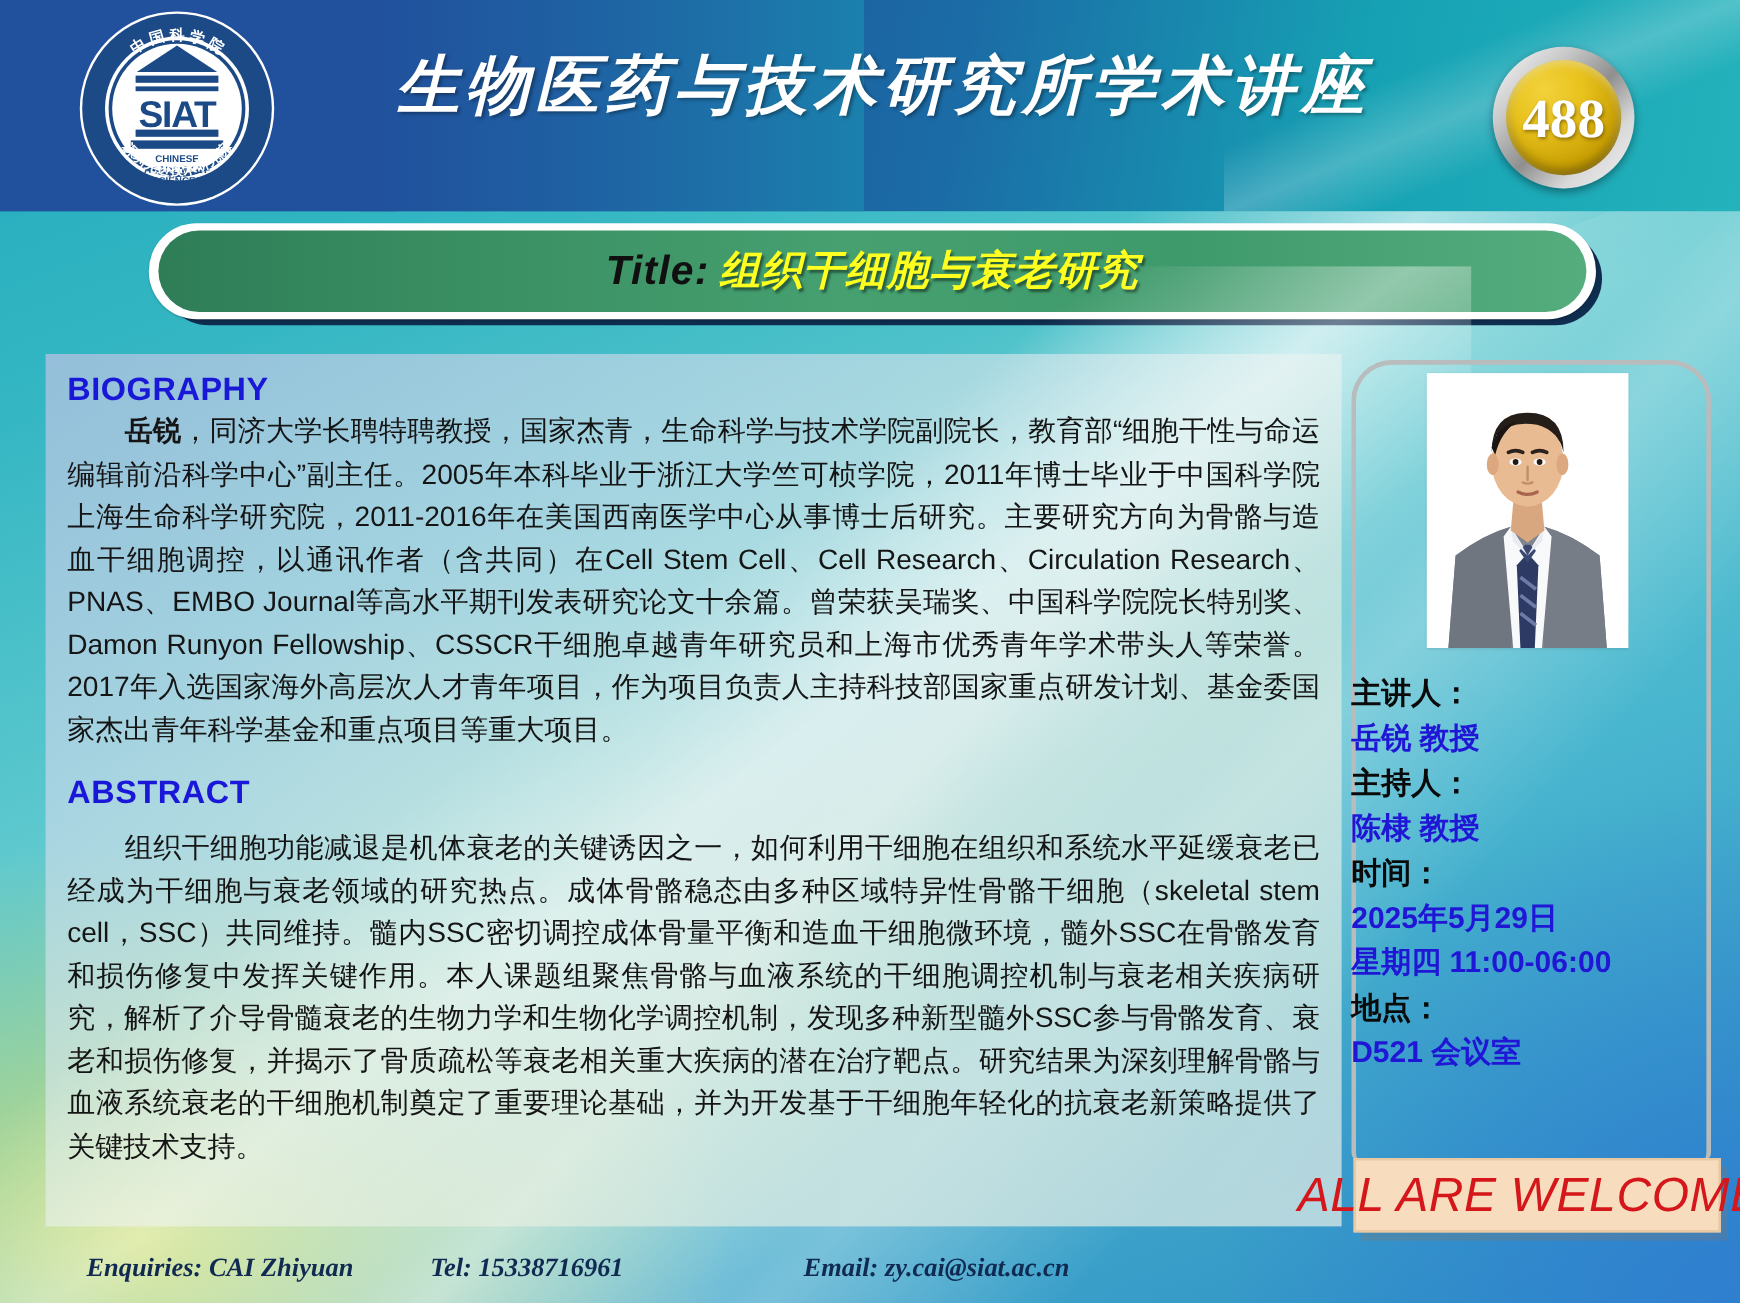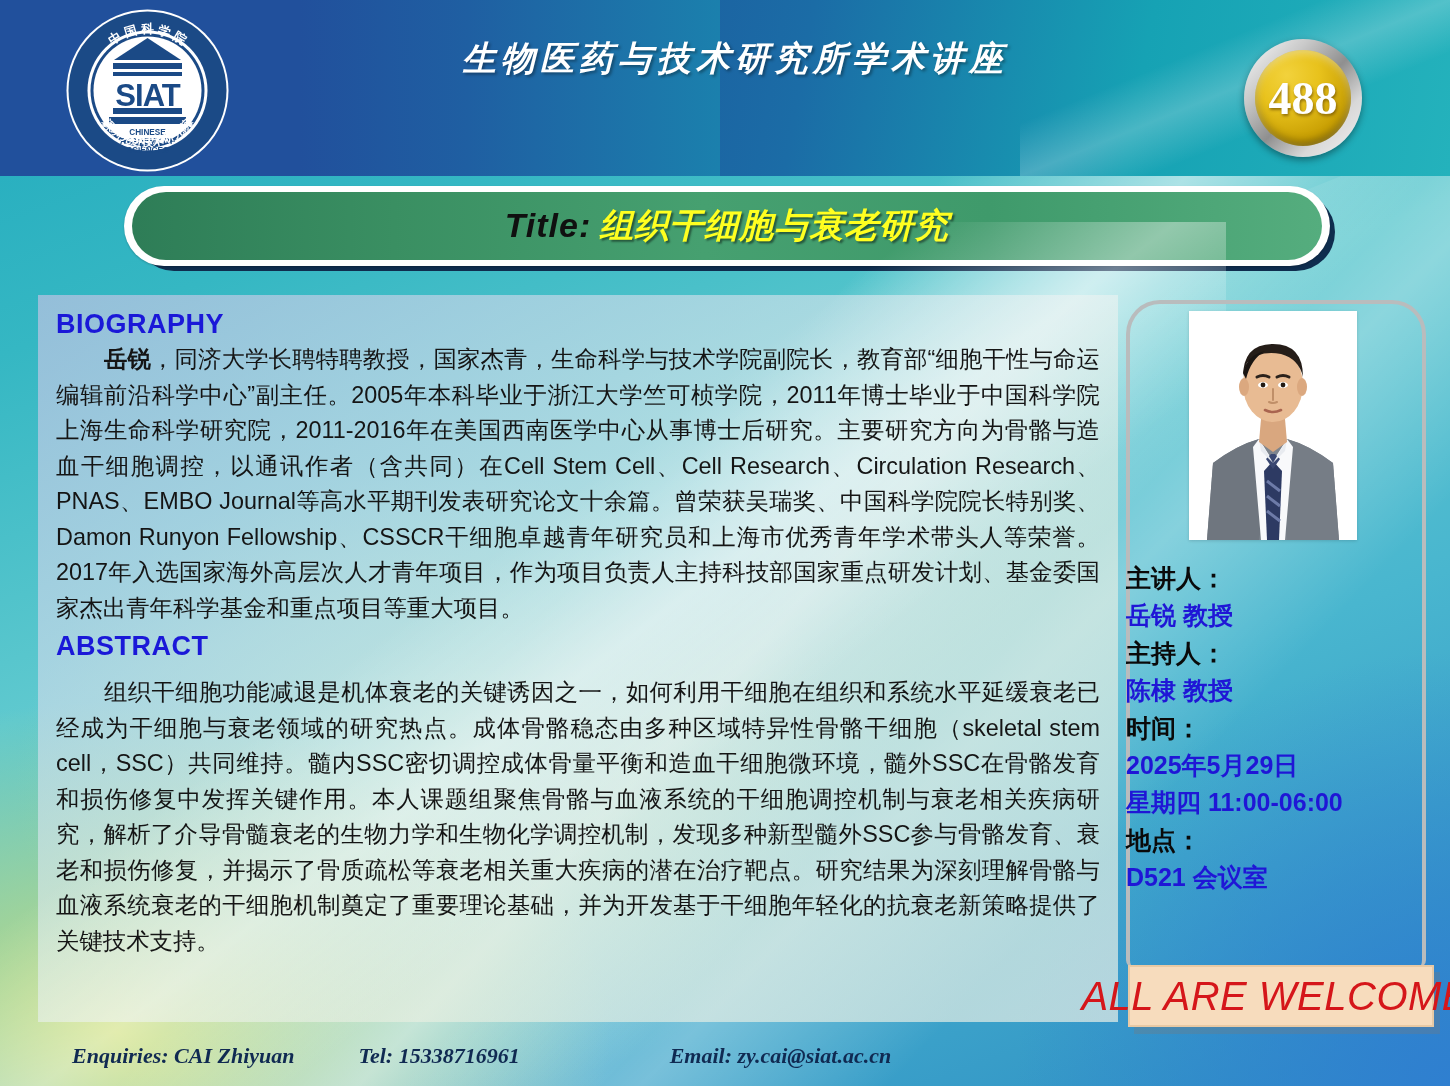--- a/index.html
+++ b/index.html
@@ -53,21 +53,21 @@
 
   
   .logo { position:absolute; left:65px; top:8px; width:165px; height:165px; }
   .logo svg { display:block; }
 
   
   .h-cn {
     position:absolute; left:330px; top:36px; width:810px;
     text-align:center;
     font-family:"Liberation Serif", serif;
-    font-size:34px; font-weight:bold; font-style:italic;
+    font-size:53px; font-weight:bold; font-style:italic;
     letter-spacing:5px; color:#ffffff;
     text-shadow:2px 2px 3px rgba(0,0,0,.35);
     white-space:nowrap;
   }
   .h-en {
     position:absolute; left:250px; top:122px; width:960px;
     text-align:center;
     font-family:"Liberation Serif", serif;
     font-size:28px; font-weight:bold; color:#ffffff;
     text-shadow:1px 1px 2px rgba(0,0,0,.4);
@@ -134,21 +134,21 @@
     font-size:27px; font-weight:bold; color:#1a18d8;
     letter-spacing:.5px; margin-bottom:2px;
   }
   .para {
     position:relative; z-index:2;
     font-size:23.4px; line-height:35.5px; color:#151515;
     text-align:justify; text-indent:48px;
     font-family:"Liberation Sans", sans-serif;
   }
   .para b { font-weight:bold; }
-  #bio-para { margin-bottom:5px; }
+  #bio-para { margin-bottom:19px; }
   #abs-para { margin-top:13px; }
 
   
   .side-frame {
     position:absolute; left:1126px; top:300px; width:300px; height:668px;
     border:4px solid #b9bcbd; border-radius:34px 34px 8px 8px;
     border-bottom:none;
   }
   .photo-wrap {
     position:absolute; left:1189px; top:311px; width:168px; height:229px;

